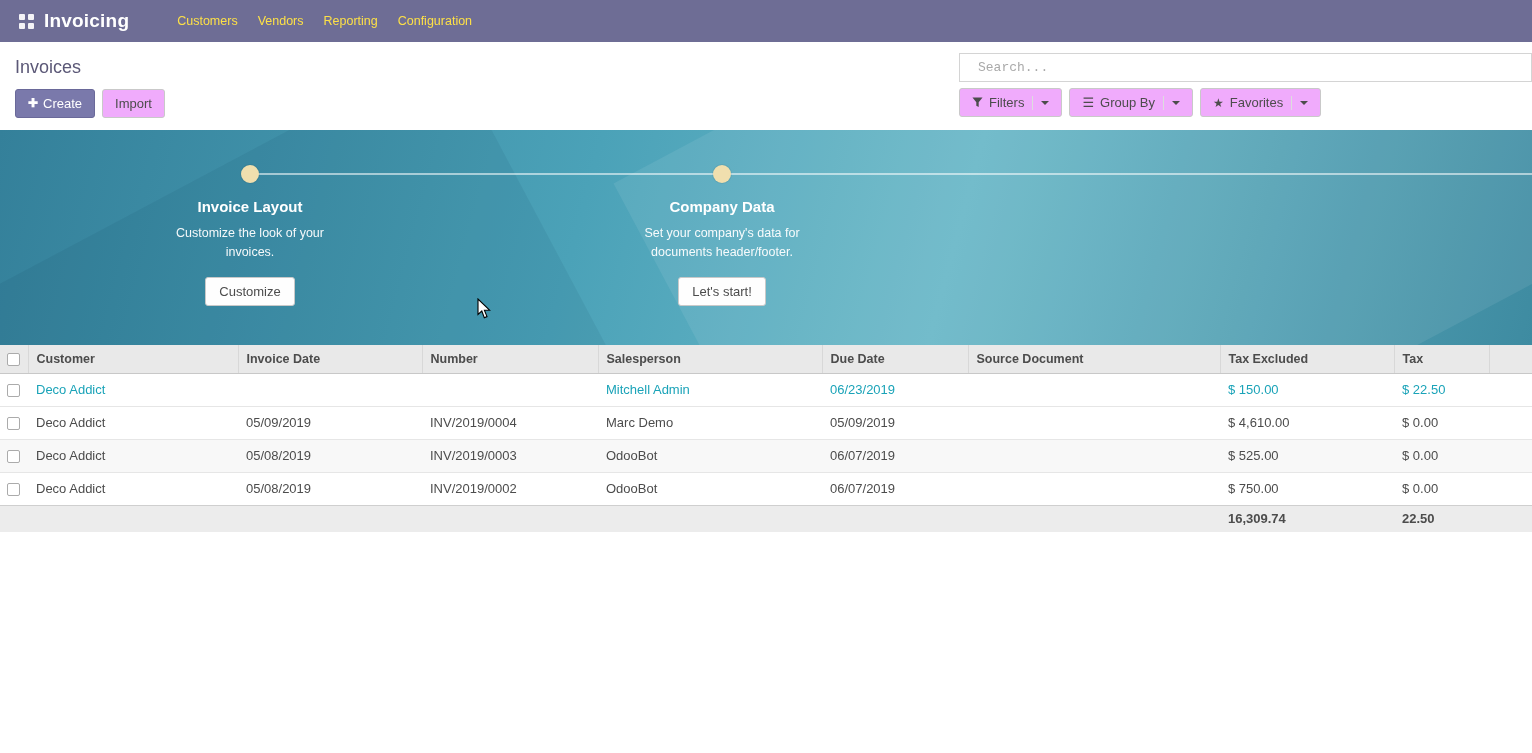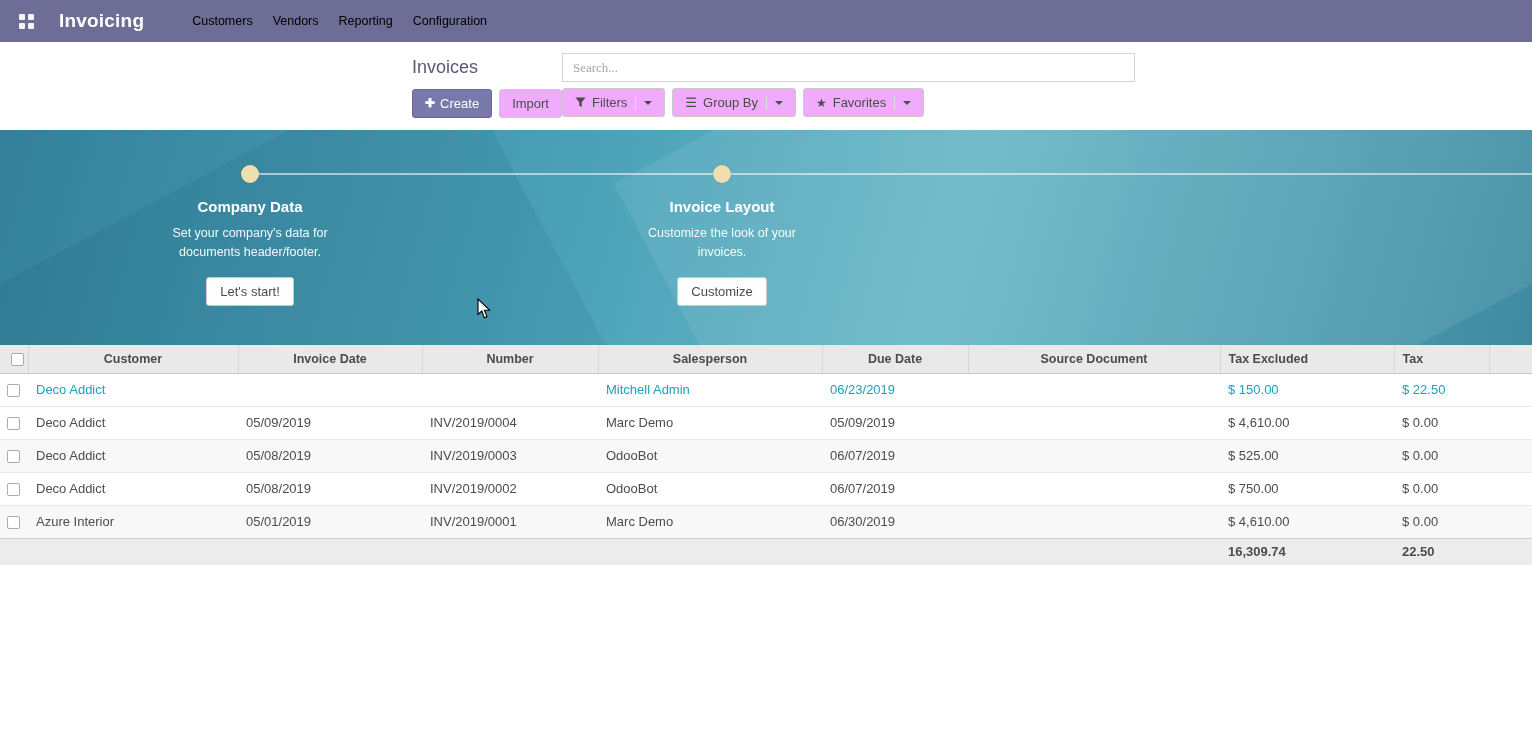--- a/index.html
+++ b/index.html
@@ -11,40 +11,40 @@
   }
 
   
   .navbar {
     height: 42px; background: #6e6d95; color: #fff;
     display: flex; align-items: center; padding: 0 8px;
   }
   .apps-btn { width: 28px; height: 28px; display: flex; align-items: center; justify-content: center; cursor: pointer; margin: 0 4px; }
   .apps-grid { display: grid; grid-template-columns: repeat(2, 6px); grid-gap: 3px; }
   .apps-grid i { width: 6px; height: 6px; background: rgba(255,255,255,.92); border-radius: 1px; display: block; }
-  .brand { font-size: 19px; font-weight: bold; margin-left: 15px; letter-spacing: .2px; cursor: pointer; }
+  .brand { font-size: 19px; font-weight: bold; margin-left: 0; letter-spacing: .2px; cursor: pointer; }
   .nav-menus { display: flex; list-style: none; margin-left: 38px; height: 42px; align-items: center; }
-  .nav-menus li { padding: 0 10px; font-size: 12.5px; color: #000000; line-height: 42px; cursor: pointer; }
-
-  
-  .control-panel { display: flex; justify-content: center; padding: 11px 0 12px 15px; height: 88px; }
+  .nav-menus li { padding: 0 10px; font-size: 12.5px; color: #fde047; line-height: 42px; cursor: pointer; }
+
+  
+  .control-panel { display: flex; justify-content: space-between; padding: 11px 0 12px 15px; height: 88px; }
   .cp-title { font-size: 18px; font-weight: normal; color: #5b5877; line-height: 29px; }
   .cp-buttons { display: flex; gap: 7px; margin-top: 7px; }
   .btn {
     font-size: 13px; padding: 5px 12px; border-radius: 3px;
     border: 1px solid #c9c9c9; background: #f0abfc; color: #4c4c4c; cursor: pointer;
     display: inline-flex; align-items: center; line-height: 17px; white-space: nowrap;
   }
   .btn-primary { background: #7a79ab; border-color: #6a6999; color: #fff; }
   .btn-primary .plus { font-weight: bold; margin-right: 5px; font-size: 12px; }
   .cp-right { width: 573px; display: flex; flex-direction: column; }
   .search-input {
     height: 29px; width: 100%; border: 1px solid #d4d4d4;
-    padding: 0 10px; font-size: 13px; color: #4c4c4c; outline: none;
-    font-family: Liberation Serif, serif;
+    padding: 0 18px; font-size: 13px; color: #4c4c4c; outline: none;
+    font-family: Liberation Mono, monospace;
   }
   .search-input::placeholder { color: #a9a9a9; }
   .view-buttons { display: flex; gap: 7px; margin-top: 6px; }
   .btn .ico { margin-right: 6px; display: inline-flex; align-items: center; }
   .btn .divider { width: 1px; height: 14px; background: #ddd; margin: 0 8px; display: inline-block; }
   .caret { width: 0; height: 0; border-left: 4px solid transparent; border-right: 4px solid transparent; border-top: 4px solid #4c4c4c; display: inline-block; }
   .glyph-bars { font-size: 13px; line-height: 1; }
   .glyph-star { font-size: 12px; line-height: 1; }
 
   
@@ -63,21 +63,21 @@
   .step-btn {
     margin-top: 14px; background: #fefefe; border: 1px solid #c9c9c9; border-radius: 3px;
     font-size: 13px; color: #4c4c4c; padding: 6px 13px; cursor: pointer;
     font-family: "Liberation Sans", sans-serif;
   }
 
   
   table.invoices { width: 1532px; border-collapse: collapse; table-layout: fixed; font-size: 13px; color: #4c4c4c; }
   thead th {
     background: #e9e9e9; font-weight: bold; font-size: 12.5px; color: #4c4c4c;
-    text-align: center; padding: 6px 8px; height: 28px;
+    text-align: left; padding: 6px 8px; height: 28px;
     border-bottom: 1px solid #c8c8c8; border-left: 1px solid #d8d8d8; cursor: pointer;
     white-space: nowrap; overflow: hidden;
   }
   thead th:first-child { border-left: none; cursor: default; }
   th.num, td.num { text-align: left; }
   tbody td { padding: 0 8px; height: 33px; border-top: 1px solid #e6e6e6; white-space: nowrap; overflow: hidden; }
   tbody tr { cursor: pointer; }
   tbody tr:nth-child(odd) { background: #f8f8f8; }
   tbody tr.row-draft { background: #fff; }
   tbody tr.row-draft td { color: #1aa3b8; }
@@ -155,30 +155,30 @@
 </div>
 
 <div class="onboarding">
   <div class="deco1"></div>
   <div class="deco2"></div>
   <div class="timeline"></div>
   <div class="steps">
 
     <div class="step">
       <div class="dot"></div>
+      <div class="step-title">Invoice Layout</div>
+      <div class="step-desc">Customize the look of your invoices.</div>
+      <button class="step-btn">Customize</button>
+    </div>
+
+    <div class="step">
+      <div class="dot"></div>
       <div class="step-title">Company Data</div>
       <div class="step-desc">Set your company's data for documents header/footer.</div>
       <button class="step-btn">Let's start!</button>
-    </div>
-
-    <div class="step">
-      <div class="dot"></div>
-      <div class="step-title">Invoice Layout</div>
-      <div class="step-desc">Customize the look of your invoices.</div>
-      <button class="step-btn">Customize</button>
     </div>
 
 
   </div>
 </div>
 
 <table class="invoices">
   <colgroup>
     <col style="width:28px">
       <col style="width:210px">
@@ -249,32 +249,20 @@
       <td>Deco Addict</td>
       <td>05/08/2019</td>
       <td>INV/2019/0002</td>
       <td>OdooBot</td>
       <td>06/07/2019</td>
       <td></td>
       <td class="num">$ 750.00</td>
       <td class="num">$ 0.00</td>
       <td></td>
     </tr>
-    <tr>
-      <td class="cell-check"><span class="cb"></span></td>
-      <td>Azure Interior</td>
-      <td>05/01/2019</td>
-      <td>INV/2019/0001</td>
-      <td>Marc Demo</td>
-      <td>06/30/2019</td>
-      <td></td>
-      <td class="num">$ 4,610.00</td>
-      <td class="num">$ 0.00</td>
-      <td></td>
-    </tr>
   </tbody>
   <tfoot>
     <tr>
       <td></td>
       <td></td>
       <td></td>
       <td></td>
       <td></td>
       <td></td>
       <td></td>

